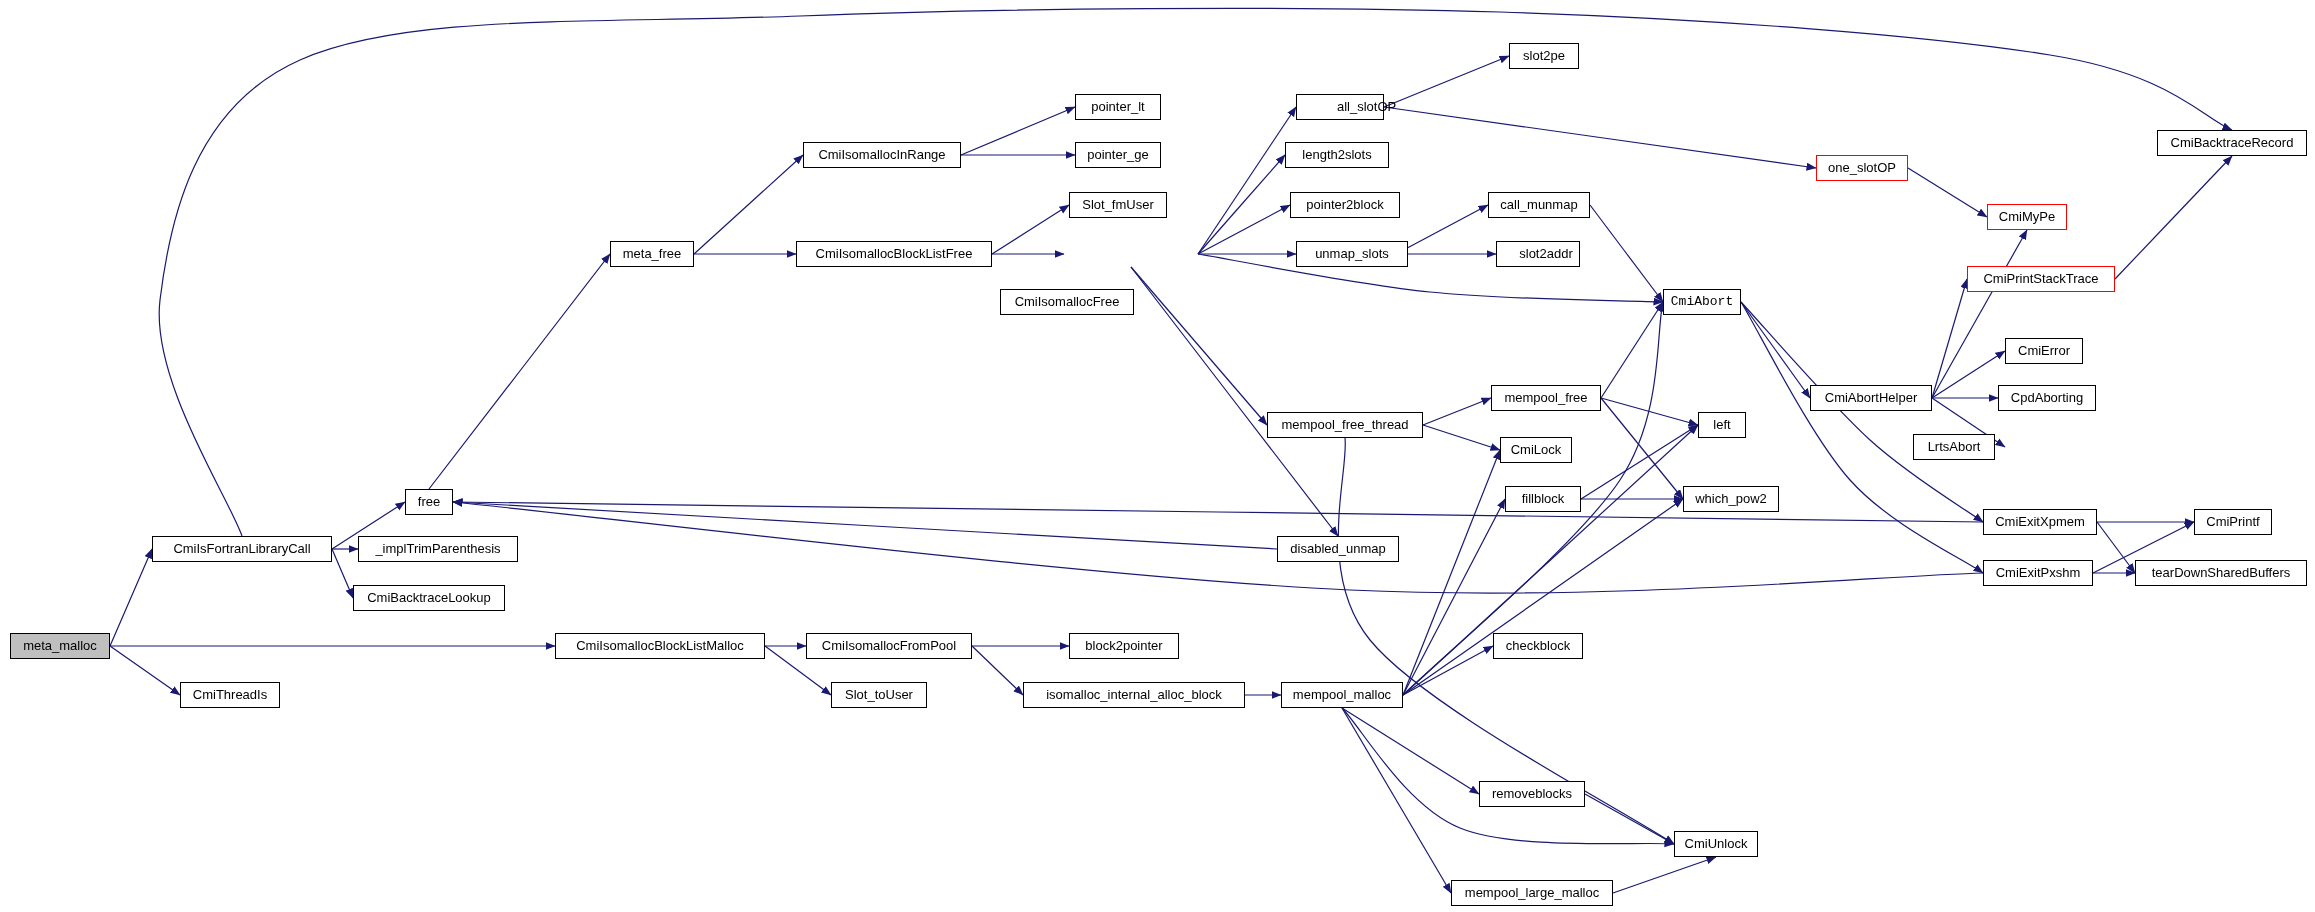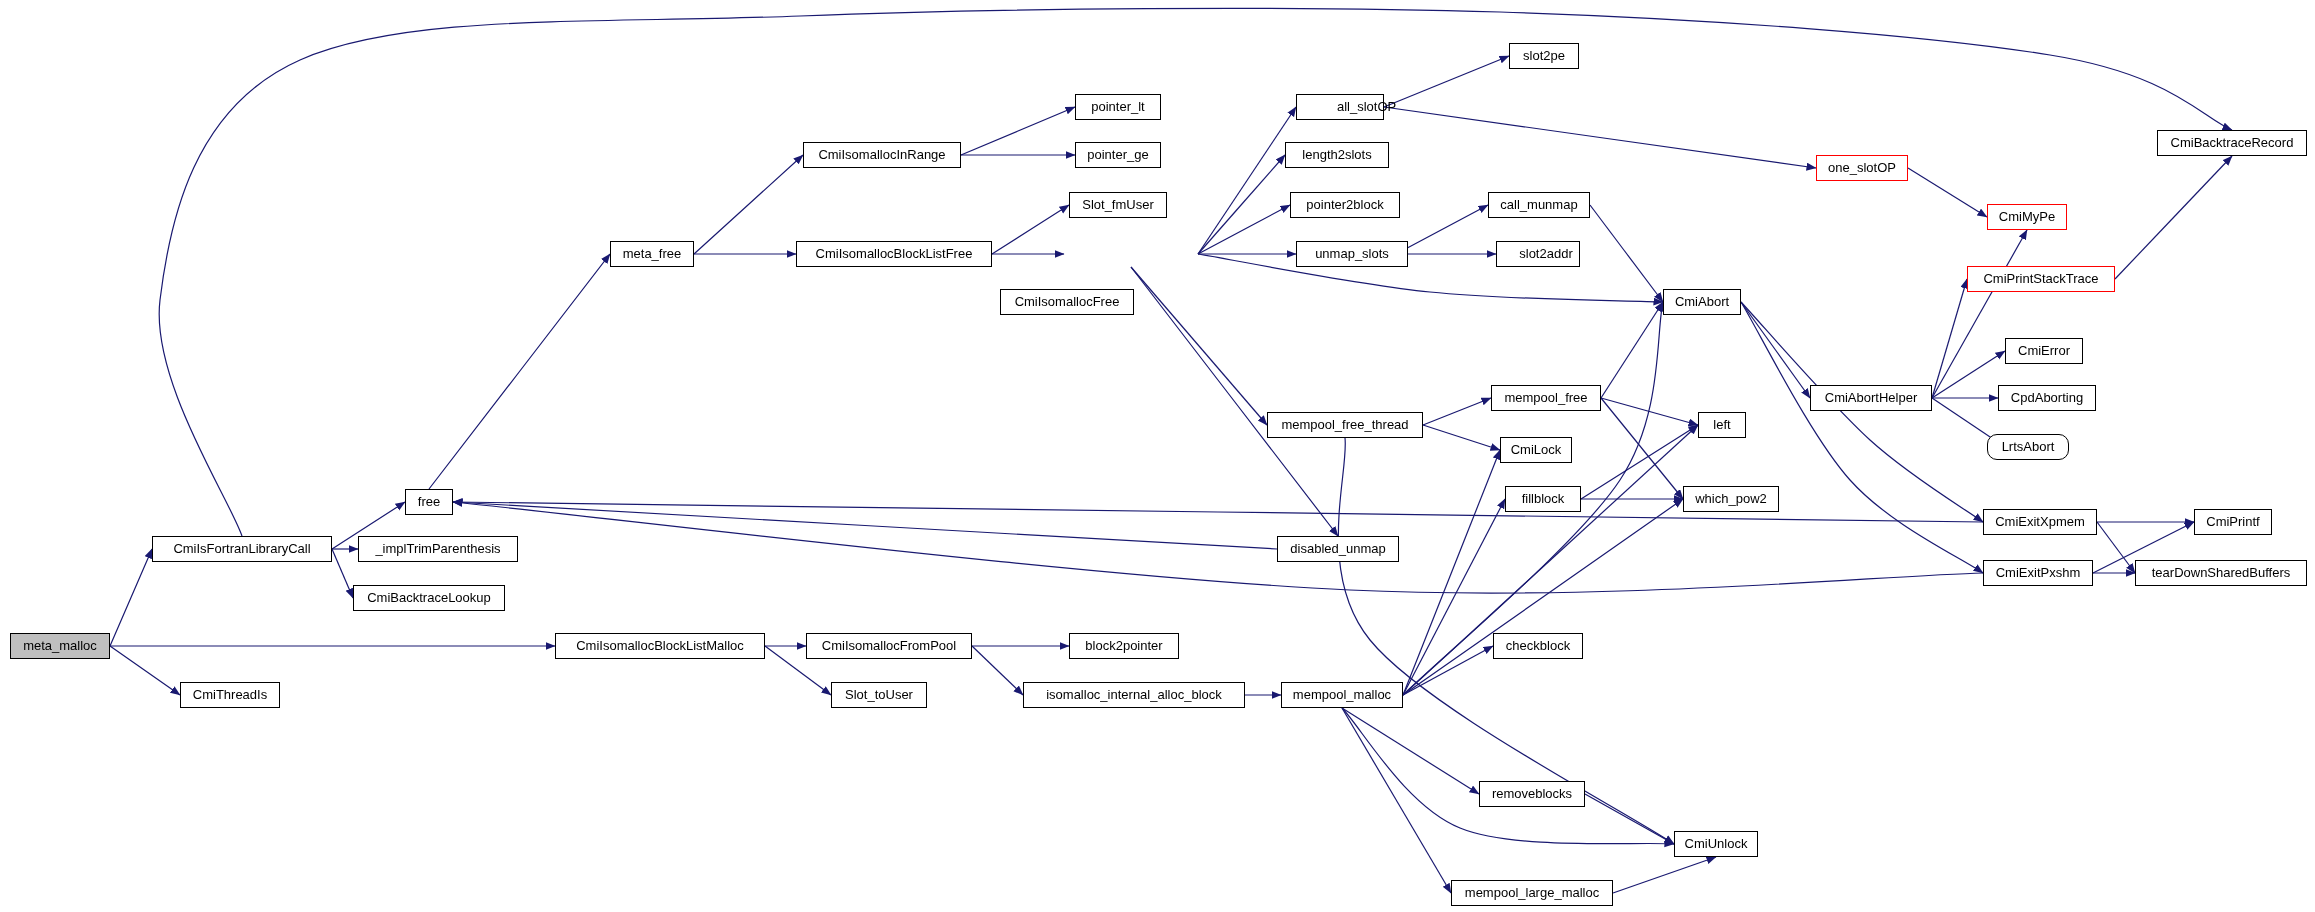--- a/index.html
+++ b/index.html
@@ -126,25 +126,25 @@
     <div class="node" style="left: 1509px; top: 43px; width: 70px;">slot2pe</div>
     <div class="node" style="left: 1285px; top: 142px; width: 104px;">length2slots</div>
     <div class="node" style="left: 1290px; top: 192px; width: 110px;">pointer2block</div>
     <div class="node" style="left: 1296px; top: 241px; width: 112px;">unmap_slots</div>
     <div class="node" style="left: 1488px; top: 192px; width: 102px;">call_munmap</div>
     <div class="node" style="left: 1496px; top: 241px; width: 84px; padding-left: 16px;">slot2addr</div>
     <div class="node truncated" style="left: 1816px; top: 155px; width: 92px;">one_slotOP</div>
     <div class="node truncated" style="left: 1987px; top: 204px; width: 80px;">CmiMyPe</div>
     <div class="node truncated" style="left: 1967px; top: 266px; width: 148px;">CmiPrintStackTrace</div>
     <div class="node" style="left: 2157px; top: 130px; width: 150px;">CmiBacktraceRecord</div>
-    <div class="node" style="left: 1663px; top: 289px; width: 78px;">CmiAbort</div>
+    <div class="node" style="left: 1663px; top: 289px; width: 78px; font-family: Liberation Mono, monospace;">CmiAbort</div>
     <div class="node" style="left: 1810px; top: 385px; width: 122px;">CmiAbortHelper</div>
     <div class="node" style="left: 2005px; top: 338px; width: 78px;">CmiError</div>
     <div class="node" style="left: 1998px; top: 385px; width: 98px;">CpdAborting</div>
-    <div class="node" style="left: 1987px; top: 434px; width: 82px; border-radius: 10px;">LrtsAbort</div>
+    <div class="node" style="left: 1913px; top: 434px; width: 82px;">LrtsAbort</div>
     <div class="node" style="left: 1491px; top: 385px; width: 110px;">mempool_free</div>
     <div class="node" style="left: 1267px; top: 412px; width: 156px;">mempool_free_thread</div>
     <div class="node" style="left: 1500px; top: 437px; width: 72px;">CmiLock</div>
     <div class="node" style="left: 1698px; top: 412px; width: 48px;">left</div>
     <div class="node" style="left: 1505px; top: 486px; width: 76px;">fillblock</div>
     <div class="node" style="left: 1683px; top: 486px; width: 96px;">which_pow2</div>
     <div class="node" style="left: 1277px; top: 536px; width: 122px;">disabled_unmap</div>
     <div class="node" style="left: 1983px; top: 509px; width: 114px;">CmiExitXpmem</div>
     <div class="node" style="left: 2194px; top: 509px; width: 78px;">CmiPrintf</div>
     <div class="node" style="left: 1983px; top: 560px; width: 110px;">CmiExitPxshm</div>

